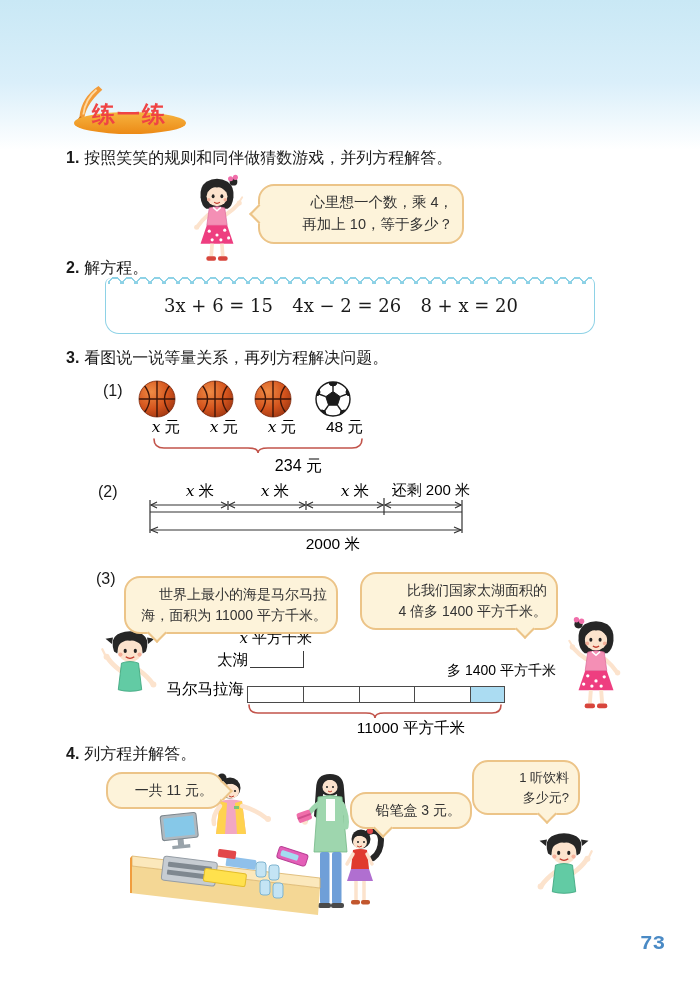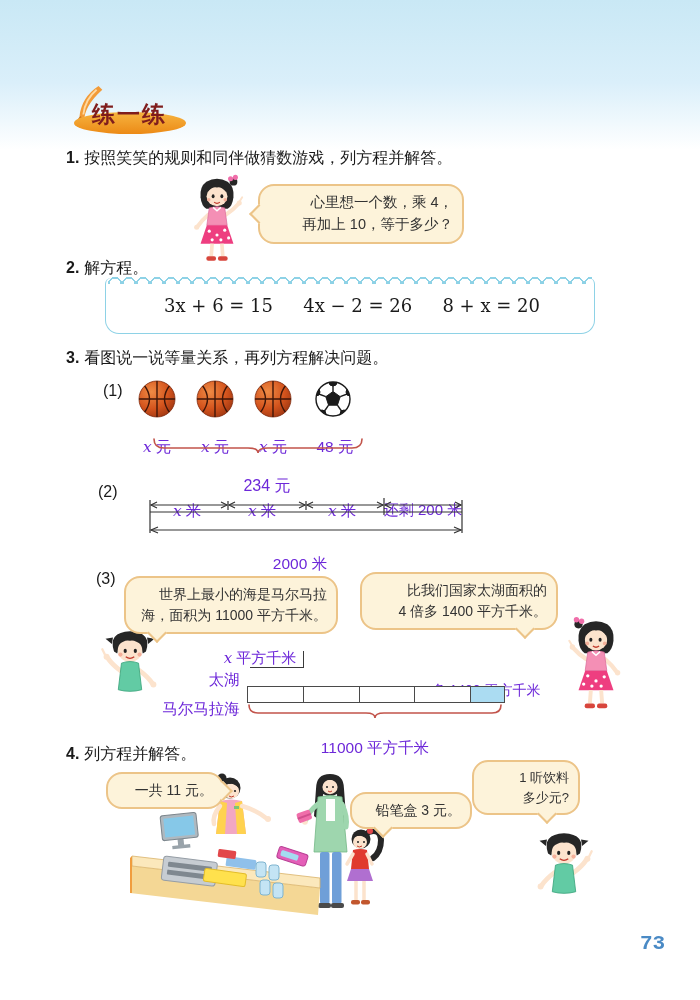--- a/index.html
+++ b/index.html
@@ -7,41 +7,41 @@
     width:700px;height:1000px;position:relative;overflow:hidden;
     background:#ffffff;color:#1a1a1a;
     font-family:"Liberation Sans","DejaVu Sans",sans-serif;
   }
   .abs{position:absolute;}
   .sky{left:0;top:0;width:700px;height:150px;
     background:linear-gradient(180deg,#c9e8f5 0%,#daeffa 55%,#ffffff 100%);}
   
   .title-ellipse{left:74px;top:112px;width:112px;height:22px;border-radius:50%;
     background:linear-gradient(180deg,#f7b440,#ec8a16);}
-  .page-title{left:92px;top:99px;font-size:23px;font-weight:bold;letter-spacing:2px;color:#7f1d1d;z-index:2;}
+  .page-title{left:92px;top:99px;font-size:23px;font-weight:bold;letter-spacing:2px;color:#ef4444;z-index:2;}
   
   .prow{position:absolute;font-size:16px;color:#1a1a1a;white-space:nowrap;}
   .prow b{margin-right:5px;}
   .sublabel{position:absolute;font-size:16px;}
-  .lbl{position:absolute;font-size:15.5px;text-align:center;color:#6d28d9;white-space:nowrap;margin-top:20px;}
+  .lbl{position:absolute;font-size:15.5px;text-align:right;color:#000000;white-space:nowrap;}
   .mx{font-family:"DejaVu Serif","Liberation Serif",serif;font-style:italic;margin-right:4px;}
   
   .bubble{position:absolute;background:#fdf3da;border:2px solid #ecc488;border-radius:16px;
     text-align:right;font-size:14.5px;line-height:1.5;padding:6px 9px;color:#333;z-index:3;}
   .bubble::after{content:"";position:absolute;width:12px;height:12px;background:#fdf3da;
     transform:rotate(45deg);}
   .tail-l::after{left:-8px;top:50%;margin-top:-7px;border-left:2px solid #ecc488;border-bottom:2px solid #ecc488;}
   .tail-r::after{right:-8px;top:52%;margin-top:-7px;border-right:2px solid #ecc488;border-top:2px solid #ecc488;}
   .tail-bl::after{left:24px;bottom:-8px;border-right:2px solid #ecc488;border-bottom:2px solid #ecc488;}
   .tail-br::after{right:24px;bottom:-8px;border-right:2px solid #ecc488;border-bottom:2px solid #ecc488;}
   
   .eqbox{left:105px;top:278px;width:490px;height:56px;
     border-left:1.6px solid #8ed2e6;border-right:1.6px solid #8ed2e6;border-bottom:1.6px solid #8ed2e6;
     border-radius:6px 6px 14px 14px;display:flex;align-items:center;justify-content:space-between;
-    padding:0 54px 0 58px;box-sizing:border-box;background:#fff;}
+    padding:0 76px 0 58px;box-sizing:border-box;background:#fff;}
   .eqbox::before{content:"";position:absolute;top:-4px;left:2px;right:2px;height:10px;
     background-image:radial-gradient(circle at 7px 10px,transparent 5.5px,#8ed2e6 5.5px,#8ed2e6 7px,transparent 7px);
     background-size:14px 10px;background-repeat:repeat-x;}
   .eq{font-family:"DejaVu Serif","Liberation Serif",serif;font-size:18px;color:#1a1a1a;}
   
   .bar{left:247px;top:686px;width:256px;height:15px;border:1.4px solid #4a4a4a;display:flex;background:#fff;}
   .bar .cell{flex:1;border-right:1.4px solid #4a4a4a;}
   .bar .cell.blue{flex:0 0 33px;border-right:none;background:#abdcf2;}
   .taihu-seg{left:250px;top:651px;width:53px;height:16px;
     border-bottom:1.6px solid #3a3a3a;border-right:1.6px solid #3a3a3a;}
@@ -147,21 +147,21 @@
 
 <svg class="abs" style="left:70px;top:84px;width:38px;height:42px" viewBox="0 0 40 44">
   <path d="M30,2 Q12,14 10,34 L15,40 Q14,24 34,6 Z" fill="#f29b38"></path>
   <path d="M28,6 Q16,16 14,32" stroke="#ffd9a0" stroke-width="2" fill="none"></path>
   <path d="M11,35 L6,42" stroke="#c9731a" stroke-width="2.2" stroke-linecap="round"></path>
 </svg>
 <div class="abs title-ellipse"></div>
 <div class="abs page-title">练一练</div>
 
 <div class="prow" style="left:66px;top:148px">
-  <b>1.</b><span>按照笑笑的规则和同伴做猜数游戏，列方程并解答。</span>
+  <b>1.</b><span>按照笑笑的规则和同伴做猜数游戏，并列方程解答。</span>
 </div>
 <svg class="abs" style="left:183px;top:174px;width:68px;height:92px" viewBox="0 0 70 95">
     <use href="#girl"></use>
   </svg>
 <div class="bubble tail-l" style="left:258px;top:184px;width:184px">
   <div>心里想一个数，乘 4，</div>
   <div>再加上 10，等于多少？</div>
 </div>
 
 <div class="prow" style="left:66px;top:258px">

